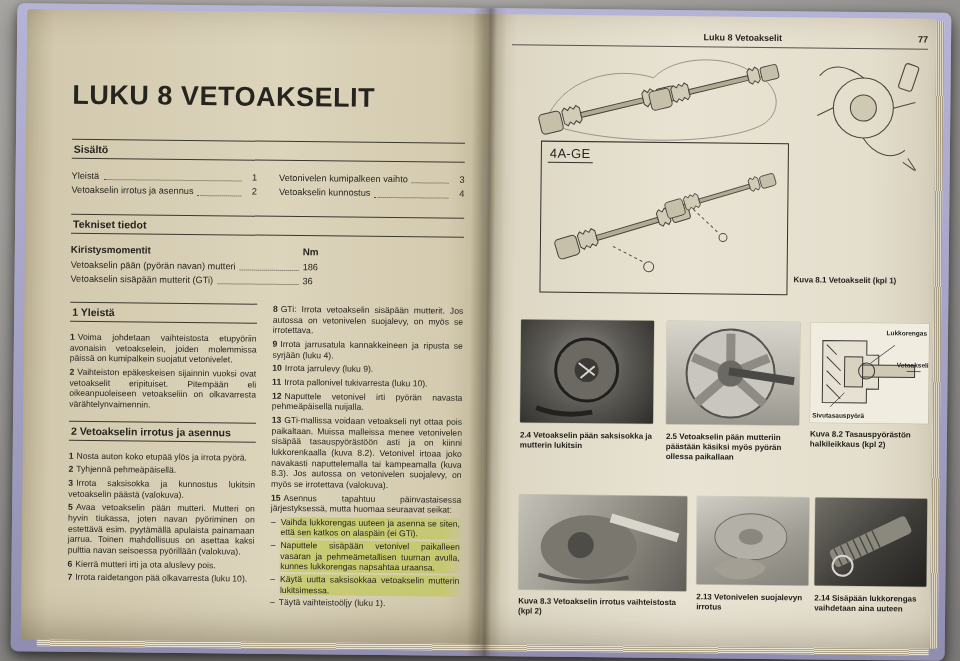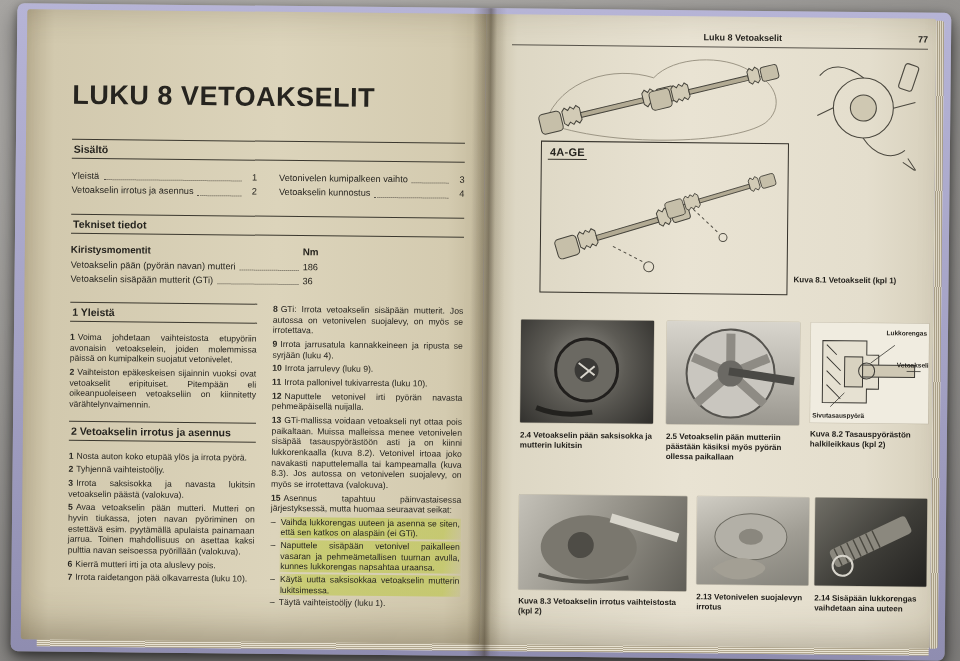--- a/index.html
+++ b/index.html
@@ -53,21 +53,21 @@
     box-decoration-break:clone;-webkit-box-decoration-break:clone;padding:0 1px;}
   .gap8{height:8px;}
 
   
   .rp-header{position:absolute;left:26px;right:8px;top:16px;display:flex;align-items:baseline;
     border-bottom:1px solid #56524a;padding-bottom:4px;font-size:9px;font-weight:bold;}
   .rp-title{margin-left:46%;}
   .rp-num{margin-left:auto;}
   .abs{position:absolute;}
   .figbox{border:1.3px solid #34312a;}
-  .boxlabel{position:absolute;left:6px;top:4px;font-weight:bold;font-size:11px;letter-spacing:.3px;
+  .boxlabel{position:absolute;left:6px;top:4px;font-weight:normal;font-size:13px;letter-spacing:.3px;
     border-bottom:1px solid #34312a;padding:0 2px 1px;}
   .cap{font-weight:bold;font-size:8px;line-height:1.28;color:#1d1b17;}
   .photo{overflow:hidden;border-radius:1px;box-shadow:0 0 0 .5px rgba(80,70,50,.25);}
   .ph24{background:radial-gradient(circle at 48% 42%, #93918a 0%, #5d5b55 45%, #2e2d2a 100%);}
   .ph25{background:linear-gradient(180deg,#d8d5cd 0%,#b5b2aa 60%,#9a978f 100%);}
   .ph83{background:linear-gradient(120deg,#c4c1b8 0%,#908d84 55%,#605e57 100%);}
   .ph213{background:linear-gradient(160deg,#d0cdc4 0%,#a09d94 55%,#84827a 100%);}
   .ph214{background:linear-gradient(135deg,#716f67 0%,#3e3d38 55%,#232220 100%);}
   .f82wrap{background:#f0ece0;box-shadow:0 0 0 .5px rgba(80,70,50,.2);}
   .f82label{position:absolute;font-size:6.5px;font-weight:bold;white-space:nowrap;}
@@ -135,26 +135,26 @@
                 <span class="leader"></span>
               </span>
               <span>36</span>
             </div>
           </div>
 
           <div class="cols">
             <div class="col-l">
               <div class="sec-h">1  Yleistä</div>
               <p class="item"><b class="inum">1</b><span>Voima johdetaan vaihteistosta etupyöriin avonaisin vetoakselein, joiden molemmissa päissä on kumipalkein suojatut vetonivelet.</span></p>
-              <p class="item"><b class="inum">2</b><span>Vaihteiston epäkeskeisen sijainnin vuoksi ovat vetoakselit eripituiset. Pitempään eli oikeanpuoleiseen vetoakseliin on kiinnitetty värähtelynvaimennin.</span></p>
+              <p class="item"><b class="inum">2</b><span>Vaihteiston epäkeskeisen sijainnin vuoksi ovat vetoakselit eripituiset. Pitempään eli oikeanpuoleiseen vetoakseliin on olkavarresta värähtelynvaimennin.</span></p>
               <div class="gap8"></div>
               <div class="sec-h">2  Vetoakselin irrotus ja asennus</div>
               <p class="item"><b class="inum">1</b><span>Nosta auton koko etupää ylös ja irrota pyörä.</span></p>
-              <p class="item"><b class="inum">2</b><span>Tyhjennä vaihteistoöljy.</span></p>
-              <p class="item"><b class="inum">3</b><span>Irrota saksisokka ja navasta lukitsin vetoakselin päästä (valokuva).</span></p>
+              <p class="item"><b class="inum">2</b><span>Tyhjennä pehmeäpäisellä.</span></p>
+              <p class="item"><b class="inum">3</b><span>Irrota saksisokka ja kunnostus lukitsin vetoakselin päästä (valokuva).</span></p>
               <p class="item"><b class="inum">5</b><span>Avaa vetoakselin pään mutteri. Mutteri on hyvin tiukassa, joten navan pyöriminen on estettävä esim. pyytämällä apulaista painamaan jarrua. Toinen mahdollisuus on asettaa kaksi pulttia navan seisoessa pyörillään (valokuva).</span></p>
               <p class="item"><b class="inum">6</b><span>Kierrä mutteri irti ja ota aluslevy pois.</span></p>
               <p class="item"><b class="inum">7</b><span>Irrota raidetangon pää olkavarresta (luku 10).</span></p>
             </div>
 
             <div class="col-r">
               <p class="item"><b class="inum">8</b><span>GTi: Irrota vetoakselin sisäpään mutterit. Jos autossa on vetonivelen suojalevy, on myös se irrotettava.</span></p>
               <p class="item"><b class="inum">9</b><span>Irrota jarrusatula kannakkeineen ja ripusta se syrjään (luku 4).</span></p>
               <p class="item"><b class="inum">10</b><span>Irrota jarrulevy (luku 9).</span></p>
               <p class="item"><b class="inum">11</b><span>Irrota pallonivel tukivarresta (luku 10).</span></p>

